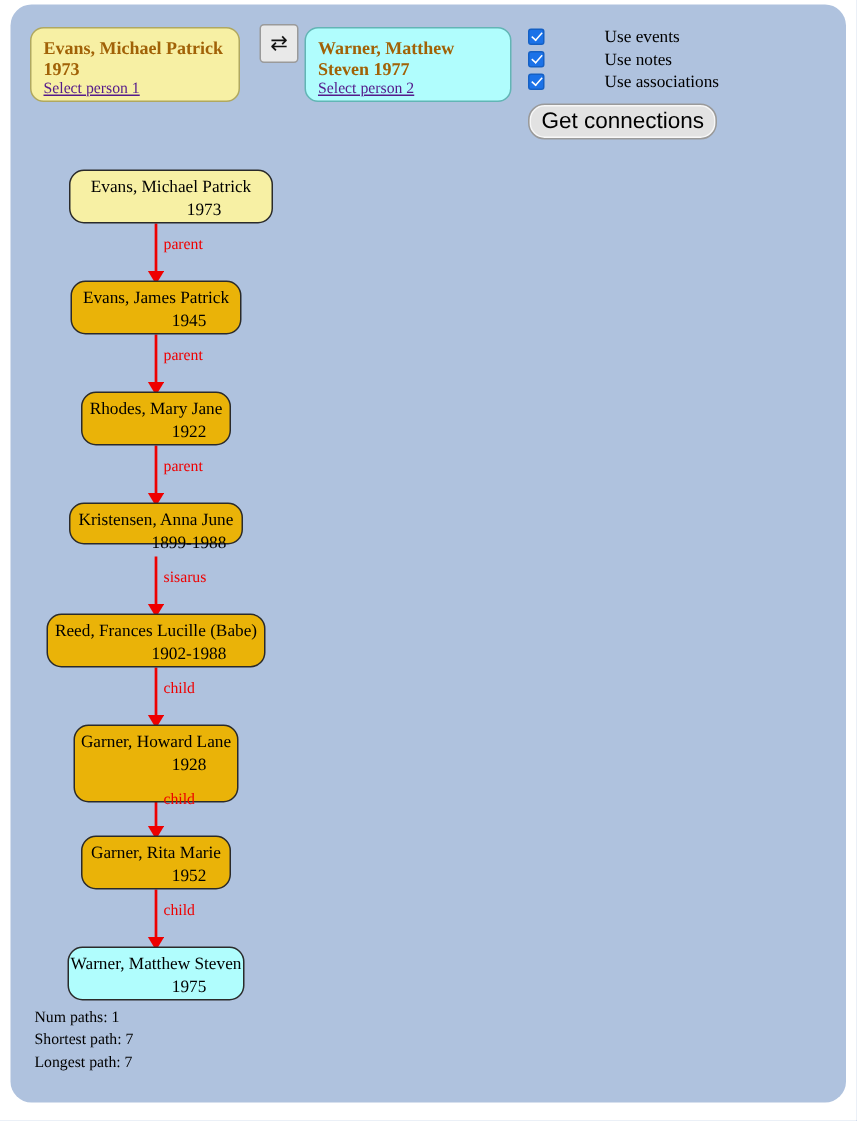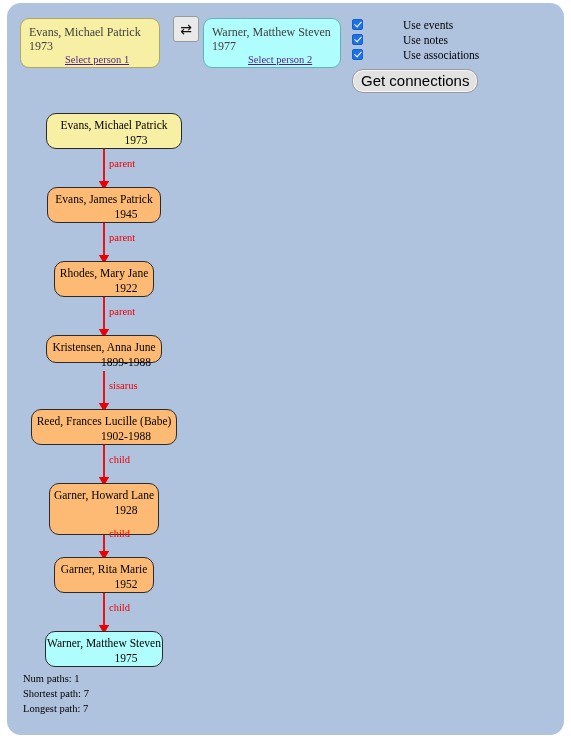--- a/index.html
+++ b/index.html
@@ -36,32 +36,31 @@
   .person-box {
     position: absolute;
     border: 1px solid #8a8a5a;
     border-radius: 9px;
     box-sizing: border-box;
     padding: 6px 8px 5px 8px;
     font-size: 12px;
     line-height: 1.18;
   }
   .person-box .pname {
-    font-weight: normal;
-    color: #404040;
+    font-weight: bold;
+    color: #a16207;
     display: block;
     margin-bottom: 1px;
   }
   .person-box .plink {
     color: #551a8b;
     text-decoration: underline;
     font-size: 10.5px;
     display: block;
     cursor: pointer;
-    margin-left: 36px;
   }
 
   #person1-box {
     left: 13px;
     top: 15px;
     width: 140px;
     height: 50px;
     background: #f7f0a4;
     border-color: #b0a860;
   }
@@ -163,21 +162,21 @@
     left: 0;
     top: 0;
     overflow: visible;
   }
 
   .node-box {
     position: absolute;
     box-sizing: border-box;
     border: 1px solid #2a2a2a;
     border-radius: 10px;
-    background: #fdba74;
+    background: #eab308;
     text-align: center;
     font-size: 11.5px;
     line-height: 1.32;
     color: #000;
     padding-top: 4px;
     white-space: nowrap;
     cursor: pointer;
   }
   .node-box.start { background: #f7f0a4; }
   .node-box.end   { background: #b0fdfd; }

